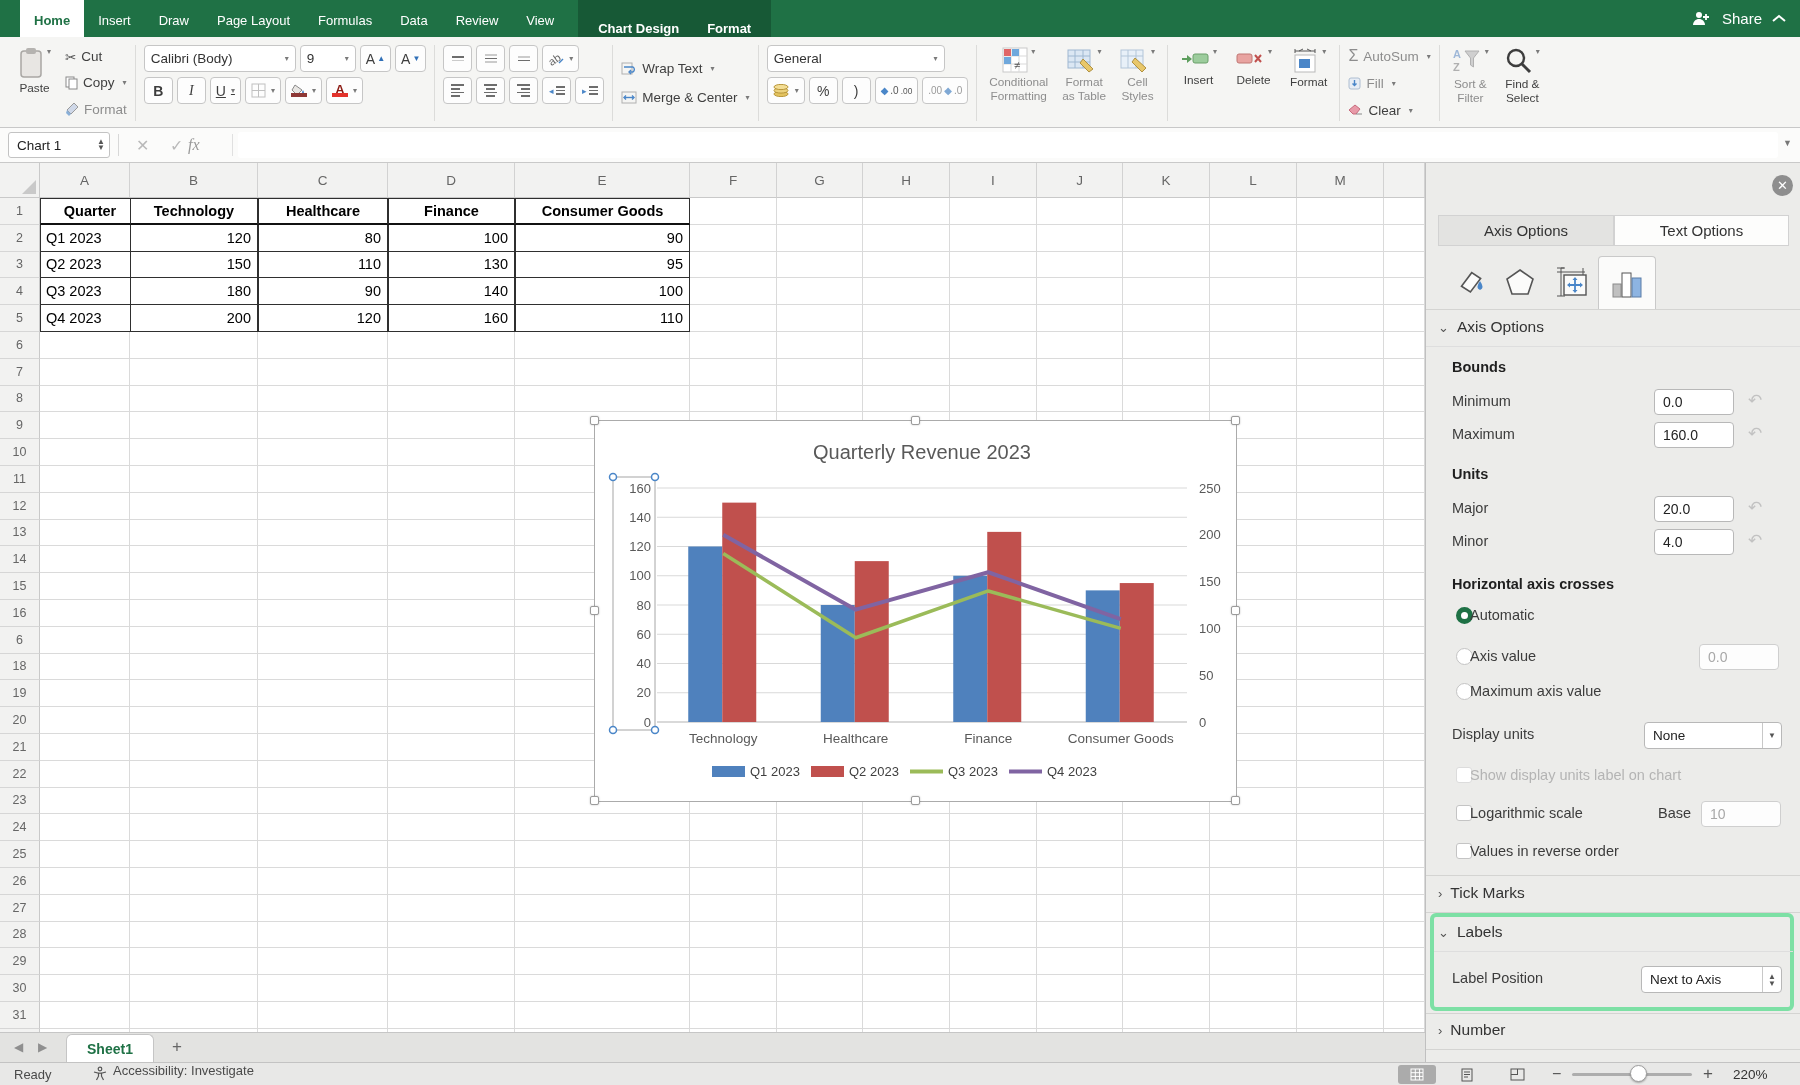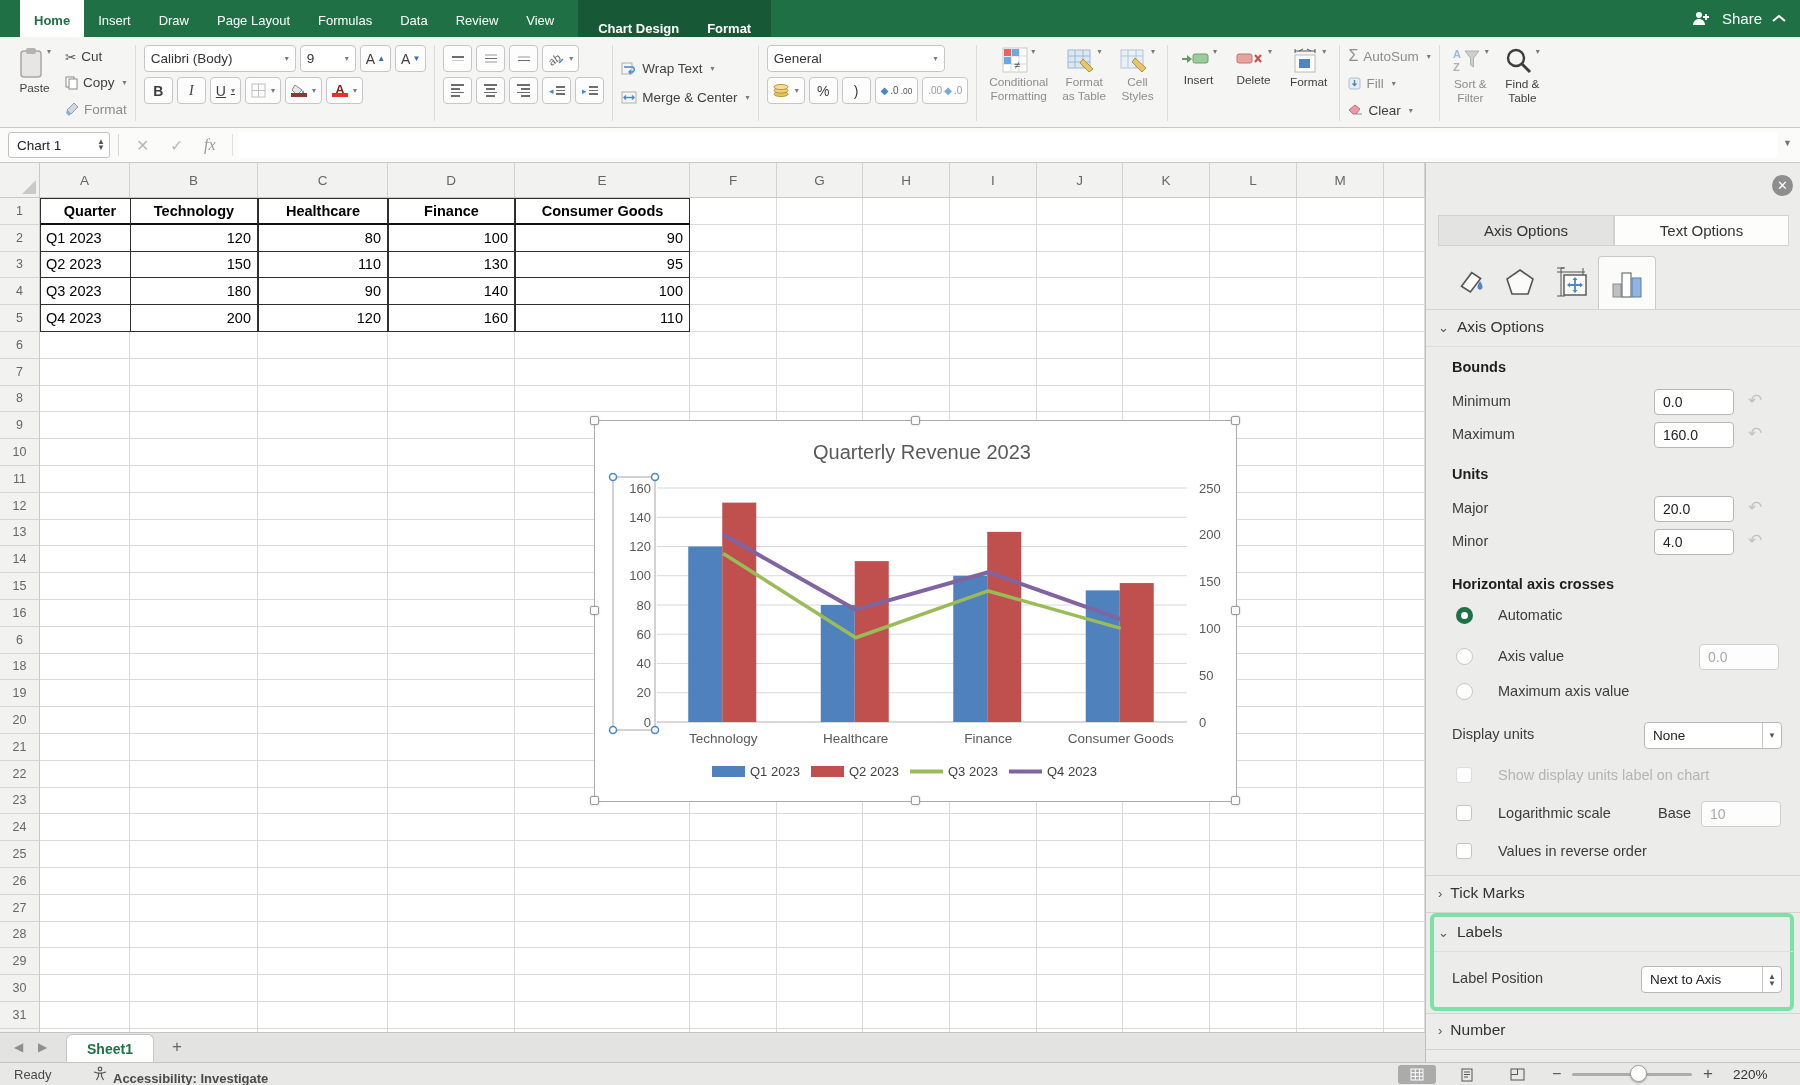--- a/index.html
+++ b/index.html
@@ -68,21 +68,21 @@
   .psection { position:absolute; left:12px; font-size:15.5px; color:#333; display:flex; align-items:center; gap:8px; }
   .psection .chev { font-size:13px; color:#555; }
   .pbold { position:absolute; left:26px; font-weight:bold; color:#1f1f1f; }
   .plabel { position:absolute; left:26px; color:#3c3c3c; }
   .pinput { position:absolute; background:#fff; border:1px solid #b8b8b8; border-radius:4px; height:26px; display:flex; align-items:center; padding-left:8px; font-size:14px; color:#222; }
   .pinput.dis { color:#a8a8a8; border-color:#cfcfcf; background:#fdfdfd; }
   .undo { position:absolute; font-size:17px; color:#c2c2c2; }
   .radio { position:absolute; width:17px; height:17px; border-radius:50%; background:#fff; border:1px solid #c4c4c4; }
   .radio.sel { border:5px solid #1e7145; }
   .checkbox { position:absolute; width:16px; height:16px; border-radius:3px; background:#fff; border:1px solid #c4c4c4; }
-  .rlab { position:absolute; left:72px; }
+  .rlab { position:absolute; left:44px; }
   .rlab.dis { color:#b4b4b4; }
   .pselect { position:absolute; background:#fff; border:1px solid #b8b8b8; border-radius:4px; height:27px; display:flex; align-items:center; justify-content:space-between; font-size:13.5px; color:#222; padding-left:8px; }
   .pselect .arrbox { width:19px; height:100%; border-left:1px solid #c8c8c8; display:flex; flex-direction:column; align-items:center; justify-content:center; color:#555; font-size:8px; line-height:7px; }
   #labels-highlight { position:absolute; left:4px; top:750px; width:364px; height:98px; border:4px solid #7de0a5; border-radius:6px; }
 
   
   #sheettabs { position:absolute; left:0; top:1032px; width:1425px; height:30px; background:#e3e3e1; border-top:1px solid #c6c6c6; }
   #active-tab { position:absolute; left:66px; top:1px; width:88px; height:29px; background:#fff; border:1px solid #c5c5c5; border-bottom:none; border-radius:6px 6px 0 0; display:flex; align-items:center; justify-content:center; color:#1e7145; font-weight:bold; font-size:14px; }
   #statusbar { position:absolute; left:0; top:1062px; width:1800px; height:23px; background:#e8e8e7; border-top:1px solid #c3c3c3; font-size:13px; color:#4a4a4a; }
   .viewbtn { position:absolute; top:2px; width:38px; height:19px; display:flex; align-items:center; justify-content:center; border-radius:3px; }
@@ -439,37 +439,37 @@
       <span class="cap gray"><span>Sort &amp;</span><br><span>Filter</span></span>
     </div>
     <div class="bigbtn">
       <div style="display:flex;">
           <svg width="28" height="28" viewBox="0 0 28 28">
             <circle cx="11" cy="11" r="8" fill="none" stroke="#3d3d3d" stroke-width="2.4"></circle>
             <path d="M17 17l8 8" stroke="#3d3d3d" stroke-width="3"></path>
           </svg>
           <span class="dd">▾</span>
         </div>
-      <span class="cap"><span>Find &amp;</span><br><span>Table</span></span>
+      <span class="cap"><span>Find &amp;</span><br><span>Select</span></span>
     </div>
   </div>
 </div>
 
 <div id="formulabar">
   <div id="namebox">
     <span>Chart 1</span>
     <span class="stepper">
         <span>▲</span>
         <span>▼</span>
       </span>
   </div>
   <div class="abs" style="left:118px; top:6px; width:1px; height:22px; background:#d8d8d8;"></div>
   <span class="fbar-ico" style="left:136px;">✕</span>
   <span class="fbar-ico" style="left:170px;">✓</span>
-  <span class="fbar-ico" style="left:204px; font-style:italic; font-family:'Liberation Serif',serif; color:#9a9a9a;">fx</span>
+  <span class="fbar-ico" style="left:188px; font-style:italic; font-family:'Liberation Serif',serif; color:#9a9a9a;">fx</span>
   <div class="abs" style="left:232px; top:6px; width:1px; height:22px; background:#e0e0e0;"></div>
   <div class="abs" style="left:238px; top:4px; width:1540px; height:26px; background:#fff; border-radius:3px;"></div>
   <span class="abs" style="right:8px; top:10px; font-size:9px; color:#777;">▼</span>
 </div>
 
 <div id="sheet">
   <div id="corner"></div>
 <div class="colhdr" style="left: 40px; width: 90px;">A</div>
     <div class="vline" style="left: 129px; height: 834px;"></div>
     <div class="colhdr" style="left: 130px; width: 128px;">B</div>
@@ -776,21 +776,21 @@
   <span class="abs" style="left:172px; top:4px; color:#666; font-size:17px;">+</span>
 </div>
 
 <div id="statusbar">
   <span class="abs" style="left:14px; top:4px;">Ready</span>
   <svg class="abs" style="left:92px; top:3px;" width="16" height="16" viewBox="0 0 16 16">
       <circle cx="8" cy="3" r="1.8" fill="none" stroke="#555" stroke-width="1.2"></circle>
       <path d="M2 6l4.5 1.2v3L4.5 14M14 6l-4.5 1.2v3l2 3.8" fill="none" stroke="#555" stroke-width="1.2"></path>
       <path d="M6.5 7.2h3" stroke="#555" stroke-width="1.2"></path>
     </svg>
-  <span class="abs" style="left:113px; top:8px;font-weight:bold;">Accessibility: Investigate</span>
+  <span class="abs" style="left:113px; top:0;">Accessibility: Investigate</span>
 
   <div class="viewbtn sel" style="left:1398px;">
       <svg width="14" height="13" viewBox="0 0 14 13">
         <rect x="1" y="1" width="12" height="11" fill="none" stroke="#fff"></rect>
         <path d="M5.3 1v11M9.6 1v11M1 4.7h12M1 8.4h12" stroke="#fff"></path>
       </svg>
     </div>
   <div class="viewbtn" style="left:1448px;">
       <svg width="14" height="14" viewBox="0 0 14 14">
         <rect x="2" y="1" width="10" height="12" fill="none" stroke="#555"></rect>

